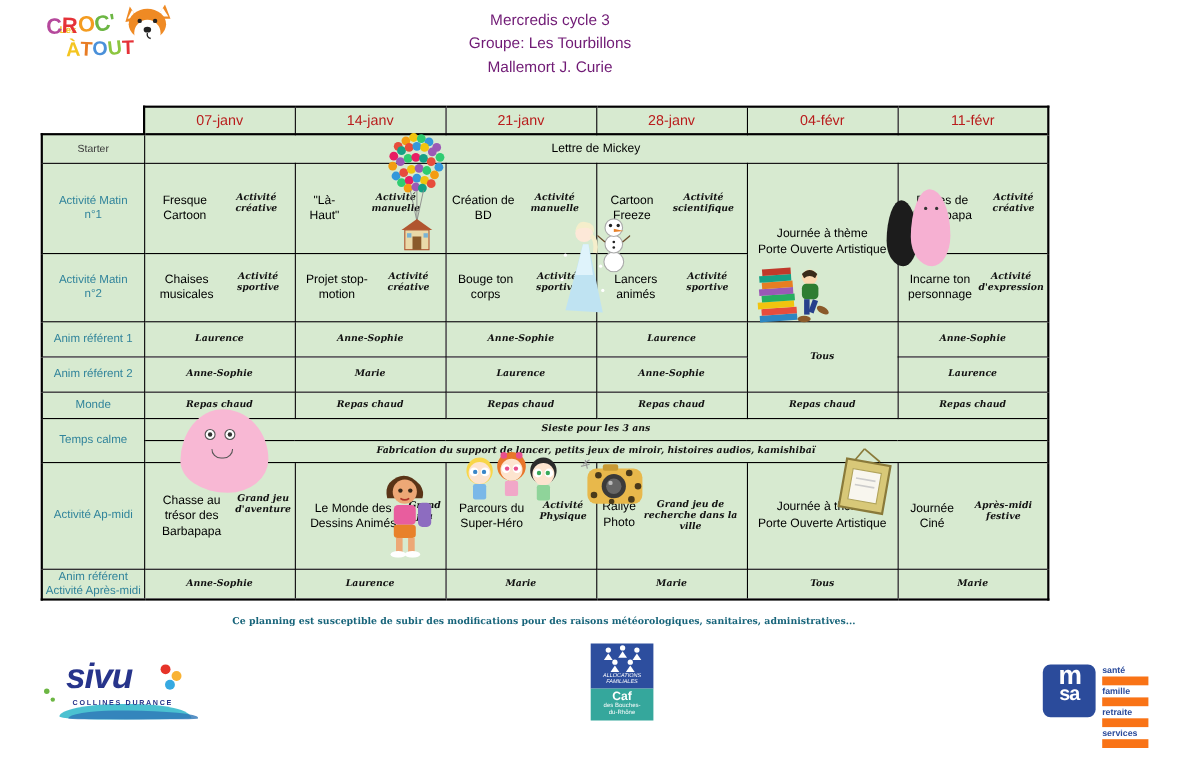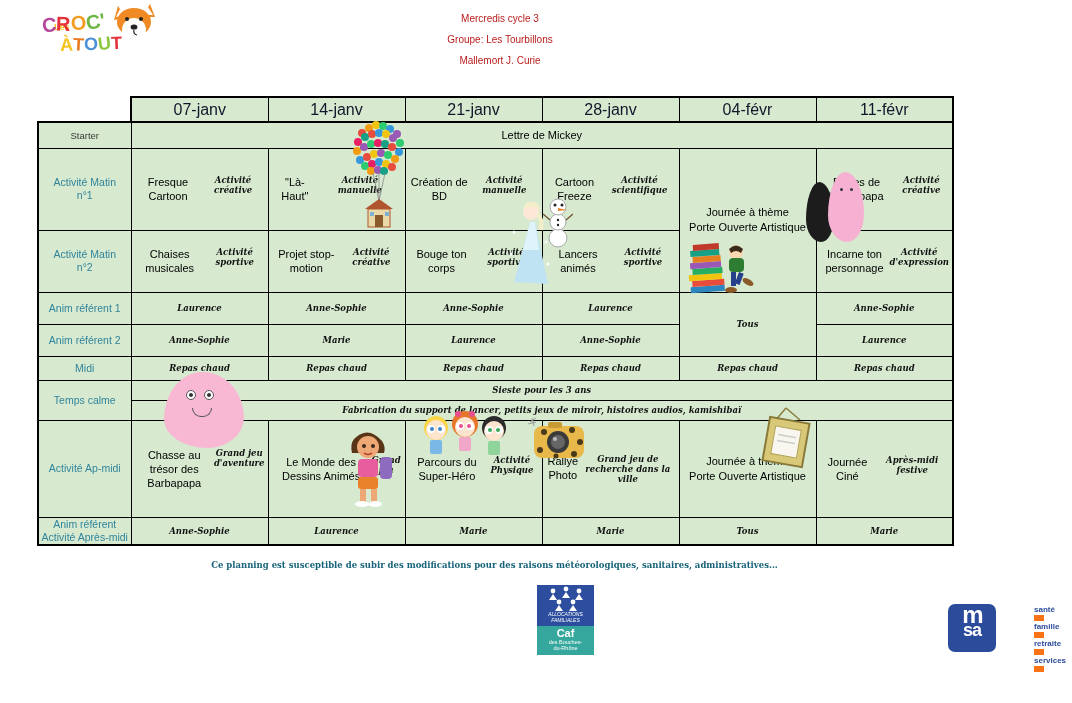--- a/index.html
+++ b/index.html
@@ -1,41 +1,41 @@
 <!DOCTYPE html>
 <html><head>
 <meta charset="utf-8">
 <style>
   * { margin:0; padding:0; box-sizing:border-box; }
   body { font-family:"Liberation Sans", sans-serif; background:#fff; }
   #page { position:relative; width:1072px; height:703px; background:#fff; overflow:hidden; }
 
   
   .title-block { position:absolute; left:250px; top:8px; width:500px; text-align:center;
-    color:#b91c1c; font-size:10px; line-height:21px; }
+    color:#701a75; font-size:14px; line-height:21px; }
 
   
   .croc-logo { position:absolute; left:36px; top:4px; width:120px; height:62px; }
   .croc-les { position:absolute; left:18px; top:2px; font-size:9px; font-weight:bold; color:#f4c520;margin-top:16px; }
   .croc-word1 { position:absolute; left:6px; top:8px; font-size:20px; font-weight:bold; letter-spacing:0px; transform:rotate(-4deg); }
   .croc-word2 { position:absolute; left:24px; top:30px; font-size:18px; font-weight:bold; transform:rotate(-2deg); }
   .croc-word1 span, .croc-word2 span { display:inline-block; }
   .croc-word1 span:nth-child(1){color:#b5489c;} .croc-word1 span:nth-child(2){color:#e53238; transform:rotate(6deg);}
   .croc-word1 span:nth-child(3){color:#f49c20;} .croc-word1 span:nth-child(4){color:#6cb643; transform:rotate(-6deg);}
   .croc-word2 span:nth-child(1){color:#f4c520;} .croc-word2 span:nth-child(2){color:#e87c24; transform:rotate(5deg);}
   .croc-word2 span:nth-child(3){color:#4a90d9;} .croc-word2 span:nth-child(4){color:#8cc63f; transform:rotate(-5deg);}
   .croc-word2 span:nth-child(5){color:#e53238;}
   .croc-fox { position:absolute; right:0; top:0; }
 
   
   table.planning { position:absolute; left:37px; top:96px; border-collapse:collapse; table-layout:fixed; }
   .c-label { width:93px; } .c-date { width:137px; }
   td, th { border:1px solid #000; background:#d7ead0; text-align:center; vertical-align:middle; overflow:hidden; }
   td.empty { border:none; background:transparent; }
-  th.date { height:25px; color:#0f172a; font-size:16px; font-weight:normal; }
+  th.date { height:25px; color:#b91c1c; font-size:13px; font-weight:normal; }
   td.label { color:#31849b; font-size:10.5px; line-height:13px; white-space:pre-line; }
   td.label.starter { color:#3a3a3a; font-size:9.5px; }
   .bt2{border-top-width:2px;} .bl2{border-left-width:2px;} .br2{border-right-width:2px;} .bb2{border-bottom-width:2px;}
   .act-cell { padding:4px 3px; }
   .act-flex { display:flex; flex-direction:row; justify-content:space-evenly; height:100%; }
   .act-title { font-size:11px; color:#000; line-height:14px; }
   .script { font-family:"DejaVu Serif", serif; font-style:italic; font-weight:bold; font-size:8.5px; color:#111; }
   .names { font-family:"DejaVu Serif", serif; font-style:italic; font-weight:bold; font-size:8.5px; color:#111; }
   .prel { white-space:pre-line; }
   td.theme-cell { font-size:11px; line-height:15px; color:#000; }
@@ -69,21 +69,21 @@
   .caf-bottom { position:absolute; left:0; top:41px; width:57px; height:29px; background:#35a79c; text-align:center; color:#fff; }
   .caf-name { font-size:11px; font-weight:bold; line-height:12px; margin-top:1px; }
   .caf-sub { font-size:5.5px; line-height:6px; white-space:pre-line; }
 
   
   .msa { position:absolute; left:948px; top:603px; width:96px; height:52px; }
   .msa-box { position:absolute; left:0; top:1px; width:48px; height:48px; background:#2b4b9b; border-radius:7px; color:#fff; text-align:center; }
   .msa-m { font-size:24px; font-weight:bold; line-height:22px; letter-spacing:-2px; }
   .msa-sa { font-size:18px; font-weight:bold; line-height:16px; margin-top:-4px; letter-spacing:-1px; }
   .msa-services { position:absolute; left:54px; top:2px; width:42px; }
-  .msa-service { font-size:8px; font-weight:bold; color:#2b4b9b; border-bottom:6px solid #f97316; line-height:10px; margin-bottom:1px;margin-left:32px; }
+  .msa-service { font-size:8px; font-weight:bold; color:#2b4b9b; border-bottom:8px solid #f97316; line-height:10px; margin-bottom:1px; }
 </style>
 </head>
 <body>
 
 <div id="page">
 
   <div class="croc-logo">
     <div class="croc-les">Les</div>
     <div class="croc-word1">
       <span>C</span><span>R</span><span>O</span><span>C'</span>
@@ -216,21 +216,21 @@
     </tr>
     <tr>
       <td class="label bl2 row-h32">Anim référent 2</td>
       <td class="names">Anne-Sophie</td>
       <td class="names">Marie</td>
       <td class="names">Laurence</td>
       <td class="names">Anne-Sophie</td>
       <td class="names br2">Laurence</td>
     </tr>
     <tr>
-      <td class="label bl2 row-h24">Midi</td>
+      <td class="label bl2 row-h24">Monde</td>
       <td class="names">Repas chaud</td>
       <td class="names">Repas chaud</td>
       <td class="names">Repas chaud</td>
       <td class="names">Repas chaud</td>
       <td class="names">Repas chaud</td>
       <td class="names br2">Repas chaud</td>
     </tr>
     <tr>
       <td class="label bl2" rowspan="2">Temps calme</td>
       <td class="names row-h20 br2" colspan="6">Sieste pour les 3 ans</td>
@@ -462,20 +462,31 @@
     <g transform="rotate(10 26 36)">
       <rect x="6" y="14" width="40" height="44" fill="#d8c878" stroke="#8a7a3a" stroke-width="2"></rect>
       <rect x="13" y="22" width="26" height="28" fill="#f8f6ee" stroke="#b0a35a" stroke-width="1"></rect>
       <line x1="17" y1="30" x2="35" y2="30" stroke="#ccc" stroke-width="1.5"></line>
         <line x1="17" y1="36" x2="35" y2="36" stroke="#ccc" stroke-width="1.5"></line>
     </g>
   </svg>
 
   <div class="footer-note">Ce planning est susceptible de subir des modifications pour des raisons météorologiques, sanitaires, administratives...</div>
 
+  <div class="sivu">
+    <div class="sivu-name">sivu</div>
+    <div class="sivu-dot" style="left:94px; top:8px; width:9px; height:9px; background:#e63329;"></div>
+    <div class="sivu-dot" style="left:104px; top:14px; width:9px; height:9px; background:#f9b233;"></div>
+    <div class="sivu-dot" style="left:98px; top:22px; width:9px; height:9px; background:#36a9e1;"></div>
+    <div class="sivu-wave"></div>
+    <div class="sivu-wave2"></div>
+    <div class="sivu-sub">COLLINES DURANCE</div>
+    <div class="sivu-dot" style="left:-12px; top:30px; width:5px; height:5px; background:#6cb643;"></div>
+    <div class="sivu-dot" style="left:-6px; top:38px; width:4px; height:4px; background:#6cb643;"></div>
+  </div>
 
   <div class="caf">
     <div class="caf-top">
       <svg width="50" height="26" viewBox="0 0 50 26" style="margin-top:1px;">
         <g fill="#fff">
             <g transform="translate(8,2)">
               <circle cx="4" cy="3" r="2.4"></circle>
               <path d="M0 12 l4-6 4 6 z"></path>
             </g>
         <g transform="translate(21,0)">

